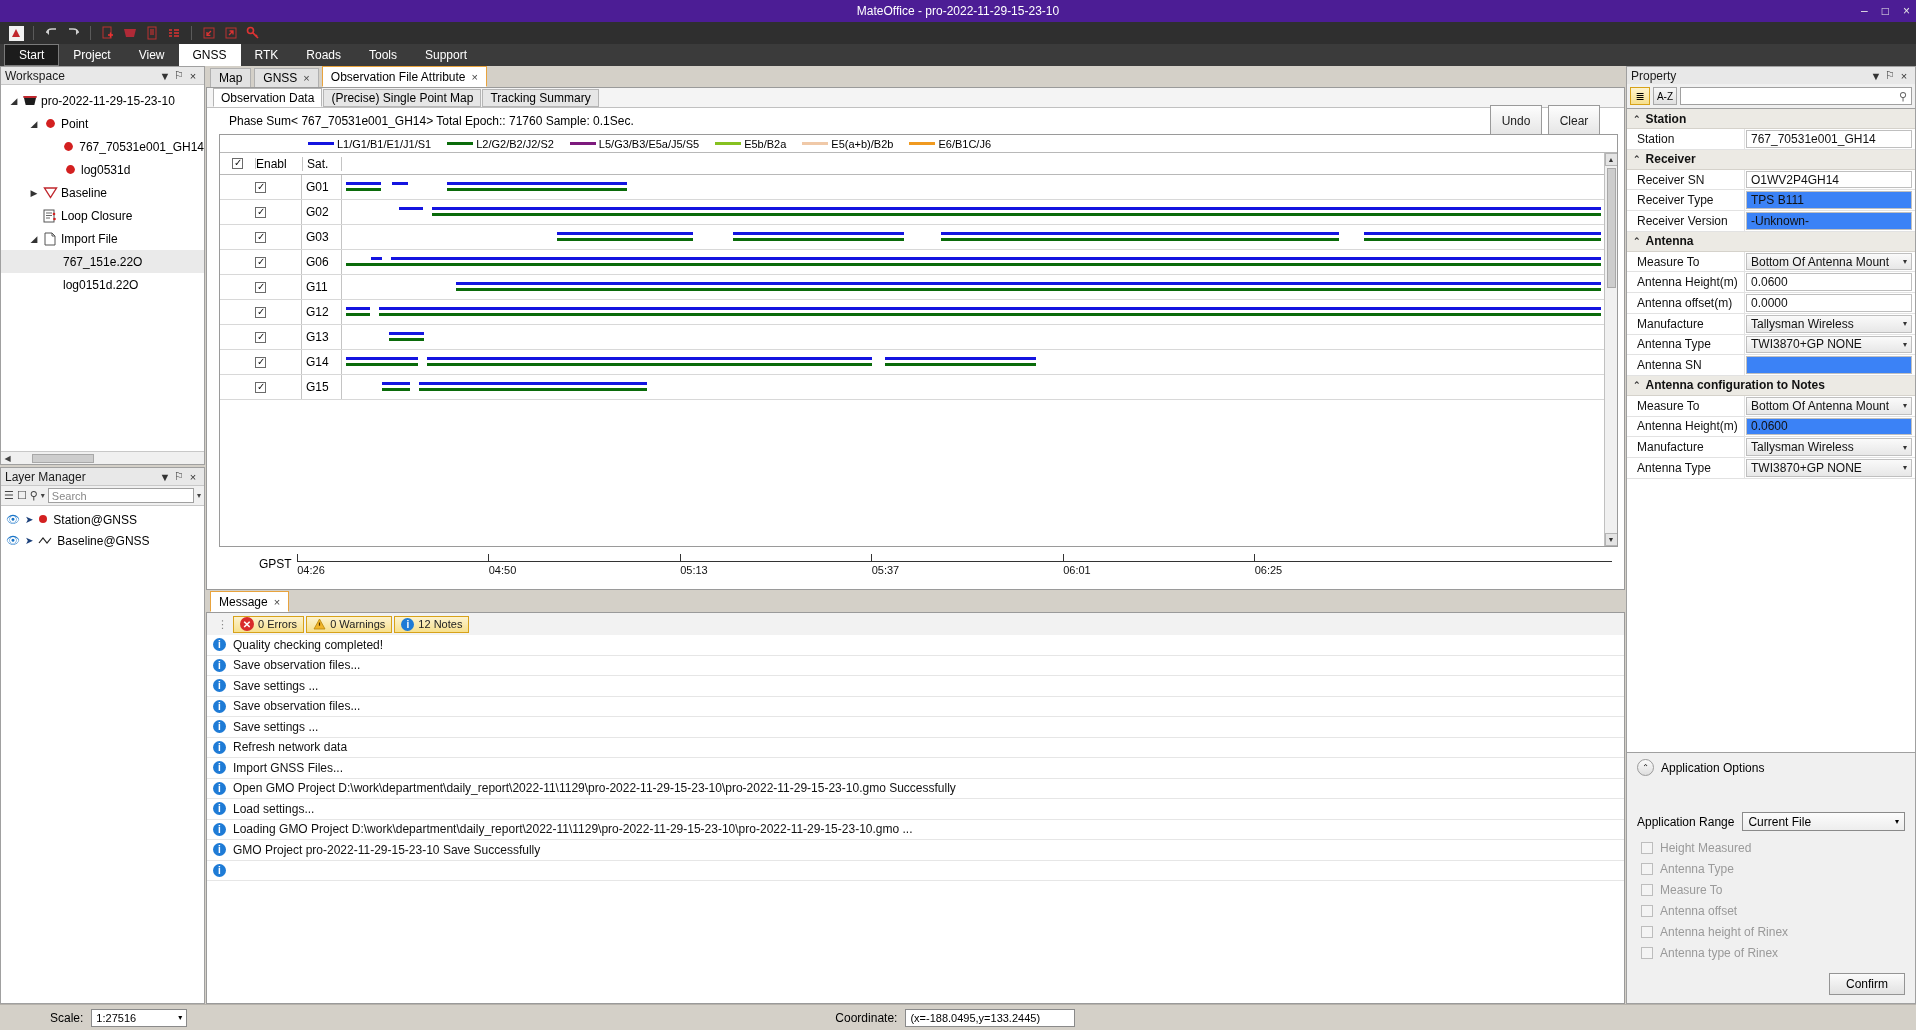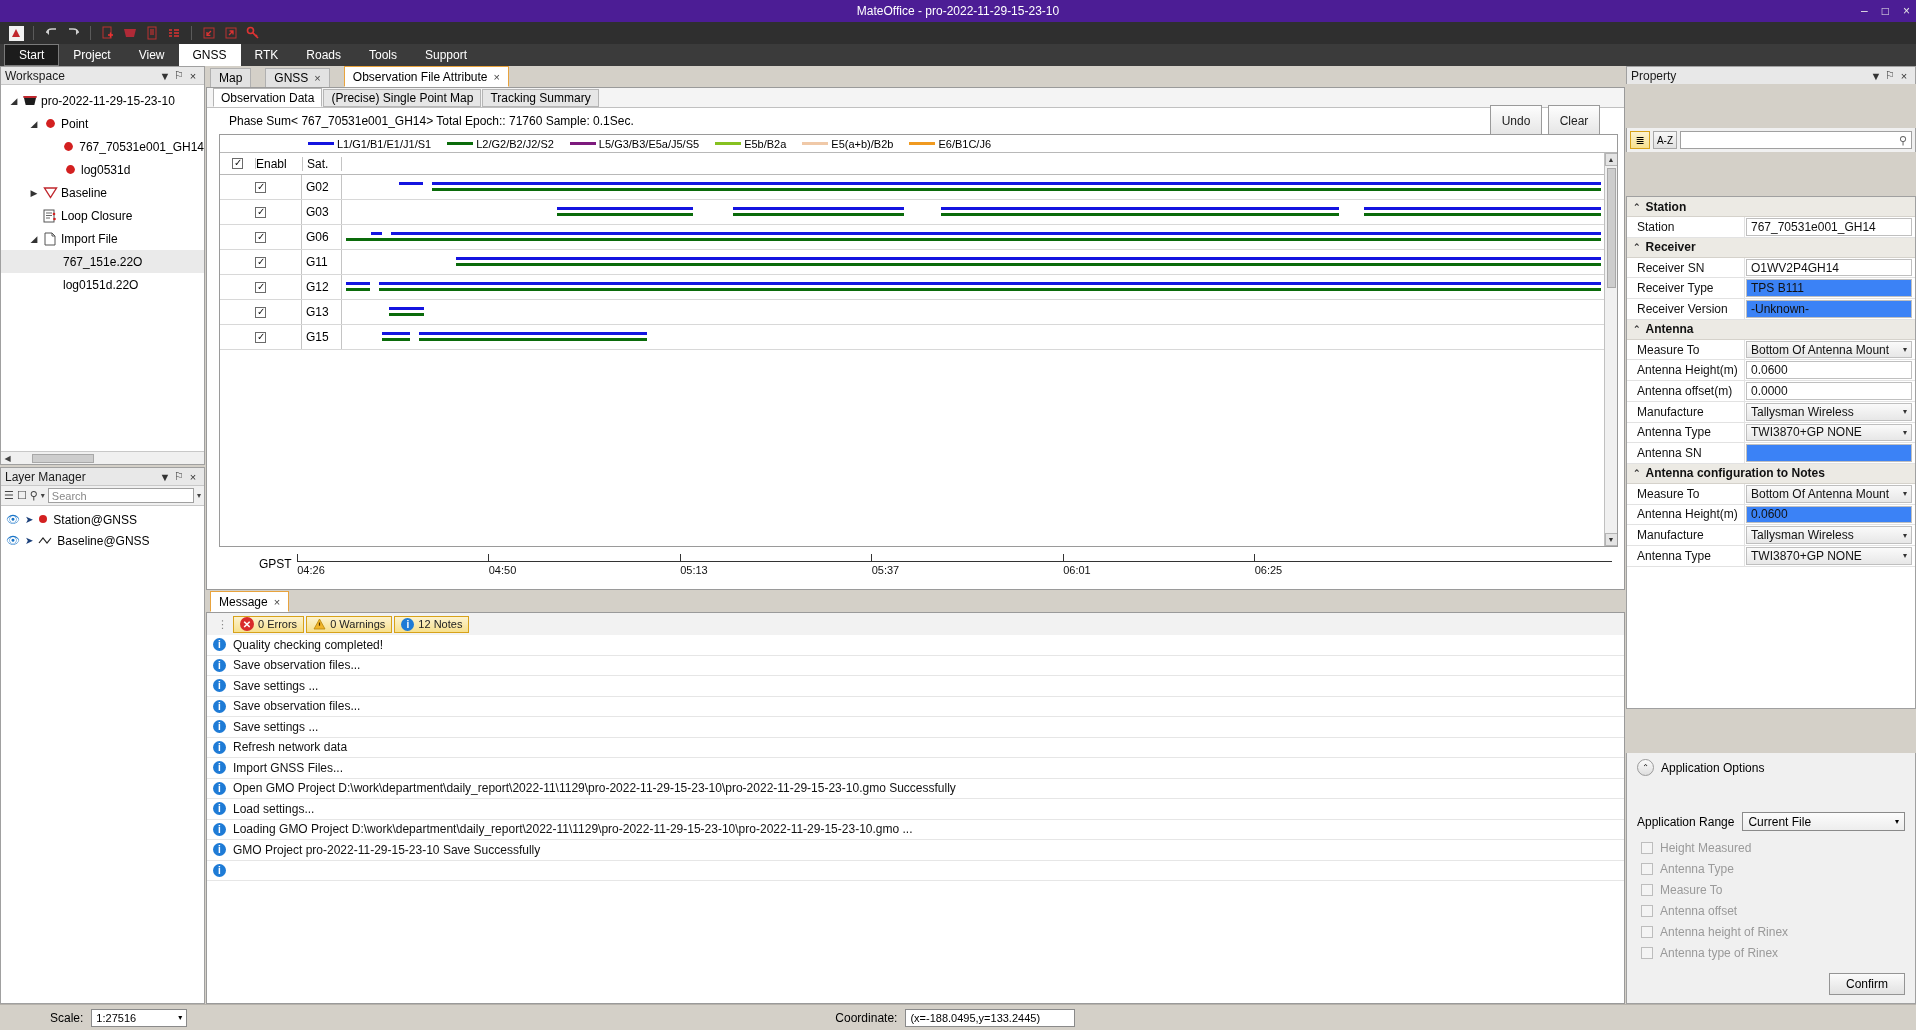--- a/index.html
+++ b/index.html
@@ -84,21 +84,21 @@
   .lm-list { flex: 1 1 auto; background: #ffffff; padding: 3px 0; }
   .lm-row { display: flex; align-items: center; height: 21px; padding-left: 5px; gap: 5px; }
 
   .hscroll { height: 13px; background: #f0f0f0; border-top: 1px solid #c8c8c8; display: flex; align-items: center; }
   .hscroll .thumb { height: 9px; background: #cdcdcd; border: 1px solid #a8a8a8; margin-left: 18px; width: 62px;}
   .hs-arrow { width: 13px; text-align:center; font-size:8px; color:#444;}
 
   
   .centercol { flex: 1 1 auto; display: flex; flex-direction: column; min-width: 0; padding: 0 1px; }
 
-  .doctabs { height: 21px; display: flex; align-items: flex-end; gap: 14px; flex: 0 0 21px; padding-left:4px;}
+  .doctabs { height: 21px; display: flex; align-items: flex-end; gap: 3px; flex: 0 0 21px; padding-left:4px;}
   .dtab {
     height: 19px; padding: 0 8px; display: flex; align-items: center; gap: 6px;
     background: #e2e2e2; border: 1px solid #b0b0b0; border-bottom: none; font-size: 12px;
   }
   .dtab.active { background: #ffffff; border-color: #e8a33d; border-bottom: 1px solid #fff; height: 21px; }
   .dtab .x { font-size: 11px; color: #444; }
 
   .docarea { flex: 1 1 auto; background: #ffffff; border: 1px solid #9a9a9a; display: flex; flex-direction: column; min-height:0;}
 
   .subtabs { height: 20px; display: flex; align-items: flex-end; padding-left: 6px; background:#f4f4f4; flex:0 0 20px; border-bottom:1px solid #c0c0c0;}
@@ -159,21 +159,21 @@
   }
   .msglist { flex: 1 1 auto; overflow: hidden; background:#fff;}
   .msgrow { height: 20.5px; display: flex; align-items: center; gap: 7px; padding-left: 6px;
             border-bottom: 1px solid #e6e6e6; font-size: 12px; color:#111;}
   .iicon { width: 13px; height: 13px; border-radius: 50%; background: #1e7bd6; color: #fff;
            font-size: 10px; display: flex; align-items: center; justify-content: center; font-weight: bold; flex:0 0 13px;}
   .badge-x { width: 14px; height: 14px; border-radius: 50%; background:#d92b2b; color:#fff; font-size:10px;
              display:flex; align-items:center; justify-content:center; font-weight:bold;}
 
   
-  .rightcol { width: 290px; flex: 0 0 290px; display: flex; flex-direction: column; gap: 44px; }
+  .rightcol { width: 290px; flex: 0 0 290px; display: flex; flex-direction: column; }
   .propsearch { height: 24px; display: flex; align-items: center; gap: 3px; padding: 3px; background:#f0f0f0; flex:0 0 24px;}
   .ptogbtn { width: 20px; height: 18px; display:flex; align-items:center; justify-content:center;
              border: 1px solid #d7a21a; background: linear-gradient(#fdf3cf,#f7e08d); font-size:11px;}
   .ptogbtn.plain { border:1px solid #a8a8a8; background: linear-gradient(#f8f8f8,#e0e0e0); width:24px; font-size:10px;}
   .psearchbox { flex: 1 1 auto; height: 18px; border: 1px solid #a0a0a0; background:#fff; display:flex; align-items:center; padding: 0 4px;}
   .psearchbox .mag { margin-left: auto; color:#666; font-size: 11px;}
 
   .propbody { flex: 1 1 auto; background: #ffffff; border: 1px solid #a0a0a0; overflow: hidden; }
   .grp { height: 20px; display: flex; align-items: center; gap: 5px; padding-left: 6px;
          background: #eceae4; border-bottom: 1px solid #d5d2cb; font-weight: bold; font-size: 12px; color: #111; }
@@ -498,20 +498,33 @@
                     </span>
                   <span style="display:flex;align-items:center;width:46px;font-size:12px;">Enabl</span>
                   <span class="c-sat" style="border-left:1px solid #c4c4c4;">Sat.</span>
                   <span class="c-track"></span>
                 </div>
                 <div id="satrows" style="display:flex;flex-direction:column;">
                     <div class="satrow">
                       <span class="c-en" style="width: 82px;">
                         <span class="cb"></span>
                       </span>
+                      <span class="c-sat">G01</span>
+                      <span class="c-track">
+                        <span class="bar l1" style="left: 0.3%; width: 2.8%; background: rgb(20, 20, 224);"></span>
+                        <span class="bar l1" style="left: 4%; width: 1.2%; background: rgb(20, 20, 224);"></span>
+                        <span class="bar l1" style="left: 8.3%; width: 14.3%; background: rgb(20, 20, 224);"></span>
+                        <span class="bar l2" style="left: 0.3%; width: 2.8%; background: rgb(10, 107, 10);"></span>
+                        <span class="bar l2" style="left: 8.3%; width: 14.3%; background: rgb(10, 107, 10);"></span>
+                      </span>
+                    </div>
+                    <div class="satrow">
+                      <span class="c-en" style="width: 82px;">
+                        <span class="cb"></span>
+                      </span>
                       <span class="c-sat">G02</span>
                       <span class="c-track">
                         <span class="bar l1" style="left: 4.5%; width: 1.9%; background: rgb(20, 20, 224);"></span>
                         <span class="bar l1" style="left: 7.1%; width: 92.7%; background: rgb(20, 20, 224);"></span>
                         <span class="bar l2" style="left: 7.1%; width: 92.7%; background: rgb(10, 107, 10);"></span>
                       </span>
                     </div>
                     <div class="satrow">
                       <span class="c-en" style="width: 82px;">
                         <span class="cb"></span>
@@ -562,20 +575,34 @@
                       </span>
                     </div>
                     <div class="satrow">
                       <span class="c-en" style="width: 82px;">
                         <span class="cb"></span>
                       </span>
                       <span class="c-sat">G13</span>
                       <span class="c-track">
                         <span class="bar l1" style="left: 3.7%; width: 2.8%; background: rgb(20, 20, 224);"></span>
                         <span class="bar l2" style="left: 3.7%; width: 2.8%; background: rgb(10, 107, 10);"></span>
+                      </span>
+                    </div>
+                    <div class="satrow">
+                      <span class="c-en" style="width: 82px;">
+                        <span class="cb"></span>
+                      </span>
+                      <span class="c-sat">G14</span>
+                      <span class="c-track">
+                        <span class="bar l1" style="left: 0.3%; width: 5.7%; background: rgb(20, 20, 224);"></span>
+                        <span class="bar l1" style="left: 6.7%; width: 35.3%; background: rgb(20, 20, 224);"></span>
+                        <span class="bar l1" style="left: 43%; width: 12%; background: rgb(20, 20, 224);"></span>
+                        <span class="bar l2" style="left: 0.3%; width: 5.7%; background: rgb(10, 107, 10);"></span>
+                        <span class="bar l2" style="left: 6.7%; width: 35.3%; background: rgb(10, 107, 10);"></span>
+                        <span class="bar l2" style="left: 43%; width: 12%; background: rgb(10, 107, 10);"></span>
                       </span>
                     </div>
                     <div class="satrow">
                       <span class="c-en" style="width: 82px;">
                         <span class="cb"></span>
                       </span>
                       <span class="c-sat">G15</span>
                       <span class="c-track">
                         <span class="bar l1" style="left: 3.2%; width: 2.2%; background: rgb(20, 20, 224);"></span>
                         <span class="bar l1" style="left: 6.1%; width: 18.1%; background: rgb(20, 20, 224);"></span>

